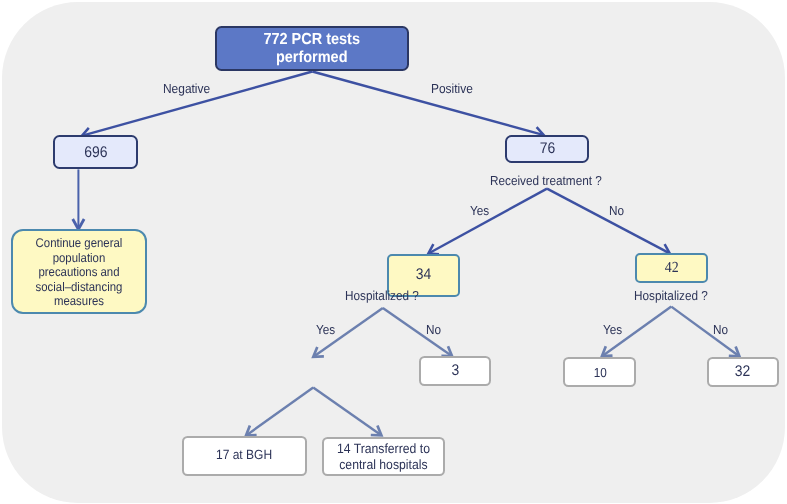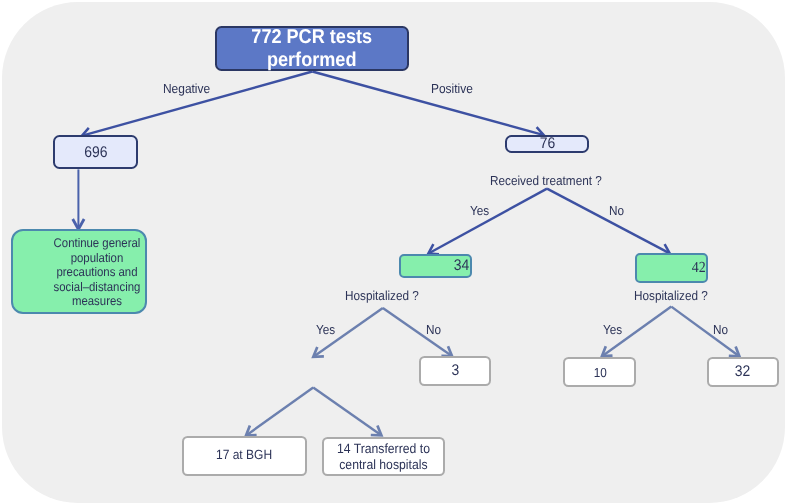--- a/index.html
+++ b/index.html
@@ -11,21 +11,21 @@
          background:#efefef;border-radius:76px;}
   #edges{position:absolute;left:0;top:0;width:787px;height:504px;overflow:visible;}
   .node{position:absolute;box-sizing:border-box;display:flex;align-items:center;
         justify-content:center;text-align:center;color:#2c3357;}
   .node > span{display:inline-block;position:relative;top:0.2px;transform:translate3d(0,0,0) scaleX(0.905);transform-origin:center center;}
   .node.multiline > span{top:0.9px;}
   .node.raise > span{top:-1.0px;}
   .n-root{background:#5c78c6;border:2px solid #2b3763;border-radius:6.5px;
           color:#ffffff;font-weight:bold;}
   .n-blue{background:#e4e9fb;border:2.2px solid #2d3b6e;border-radius:6.5px;}
-  .n-teal{background:#86efac;border:2.2px solid #4c89ae;border-radius:5px;justify-content:flex-end;}
+  .n-teal{background:#fef9c3;border:2.2px solid #4c89ae;border-radius:5px;}
   .n-gray{background:#ffffff;border:2.1px solid #ababab;border-radius:5.5px;}
   .n-teal.round, .n-gray.round{border-radius:12px;}
   .lbl{position:absolute;color:#2c3357;white-space:nowrap;text-align:center;
        transform:translate3d(0,0,0) scaleX(0.905);transform-origin:left center;}
 </style>
 </head>
 <body>
 
 <div id="canvas">
   <div id="panel"></div>
@@ -57,43 +57,43 @@
     <g fill="none" stroke="#6c80af" stroke-width="2.7" stroke-linecap="butt" stroke-linejoin="miter">
       <path d="M317.3 347.0L313.3 356.8L323.9 356.4"></path>
       <path d="M441.4 355.8L452.0 356.1L448.0 346.3"></path>
       <path d="M605.8 346.3L601.9 356.2L612.5 355.7"></path>
       <path d="M728.8 355.8L739.4 356.4L735.6 346.5"></path>
       <path d="M249.9 425.6L246.0 435.5L256.6 435.0"></path>
       <path d="M370.8 435.0L381.4 435.4L377.4 425.6"></path>
     </g>
   </svg>
 
-  <div class="node n-root" style="left:215.4px;top:25.7px;width:193.4px;height:45.8px;font-size:20px;">
+  <div class="node n-root" style="left:215.4px;top:25.7px;width:193.4px;height:45.8px;font-size:16px;">
     <span>772 PCR tests performed</span>
   </div>
 
   <div class="node n-blue" style="left:36.2px;top:135.4px;width:85px;height:34px;font-size:15.4px;margin-left:17px;">
     <span>696</span>
   </div>
 
-  <div class="node n-blue" style="left:505.2px;top:135.0px;width:84px;height:18px;font-size:15.4px;">
+  <div class="node n-blue" style="left:505.2px;top:135.0px;width:84px;height:28px;font-size:15.4px;">
     <span>76</span>
   </div>
 
   <div class="node n-teal multiline round" style="left:10.6px;top:229.2px;width:136.4px;height:85.2px;font-size:12.6px;line-height:14.55px;">
     <span>
       <span>Continue general</span><br>
       <span>population</span><br>
       <span>precautions and</span><br>
       <span>social–distancing</span><br>
       <span>measures</span>
     </span>
   </div>
 
-  <div class="node n-teal" style="left:399px;top:253.7px;width:73.4px;height:24px;font-size:15.4px;">
+  <div class="node n-teal" style="left:387px;top:253.7px;width:73.4px;height:43px;font-size:15.4px;">
     <span>34</span>
   </div>
 
   <div class="node n-teal" style="left:635.2px;top:253.2px;width:73.2px;height:30.2px;font-size:15.4px;font-family:Liberation Serif, serif;">
     <span>42</span>
   </div>
 
 
   <div class="node n-gray" style="left:418.6px;top:356.2px;width:72.4px;height:29.7px;font-size:15.4px;">
     <span>3</span>

